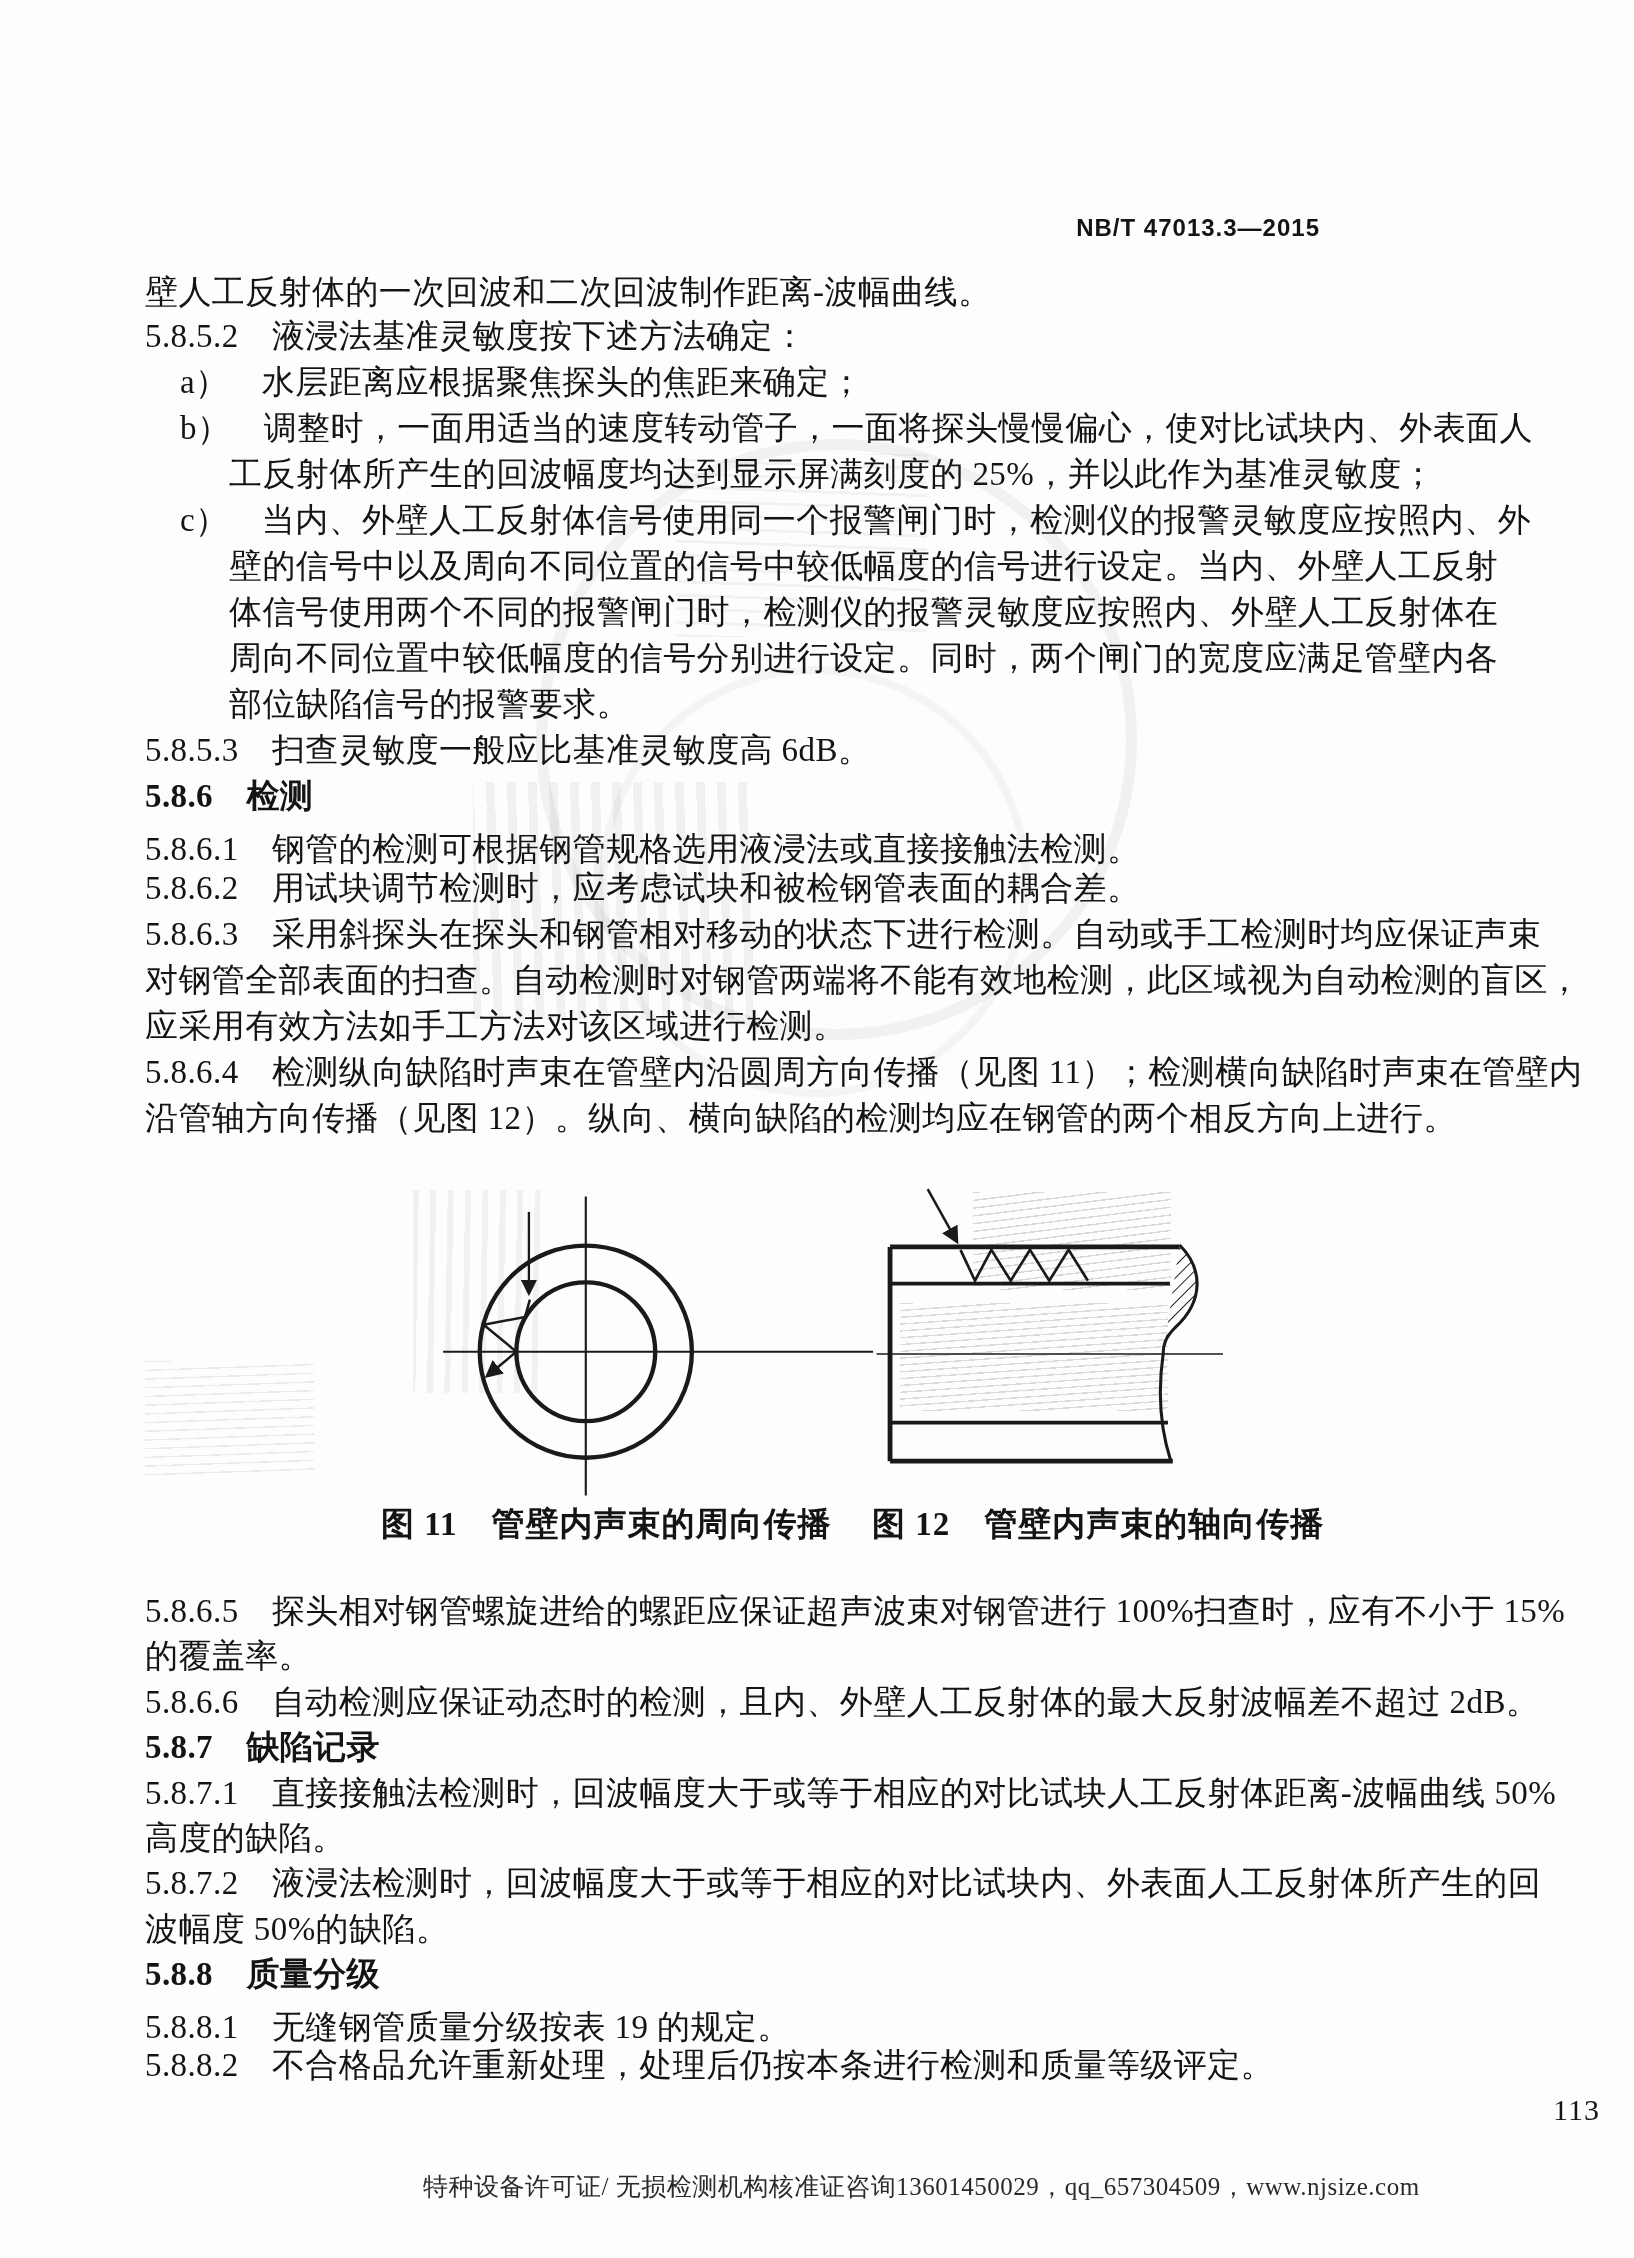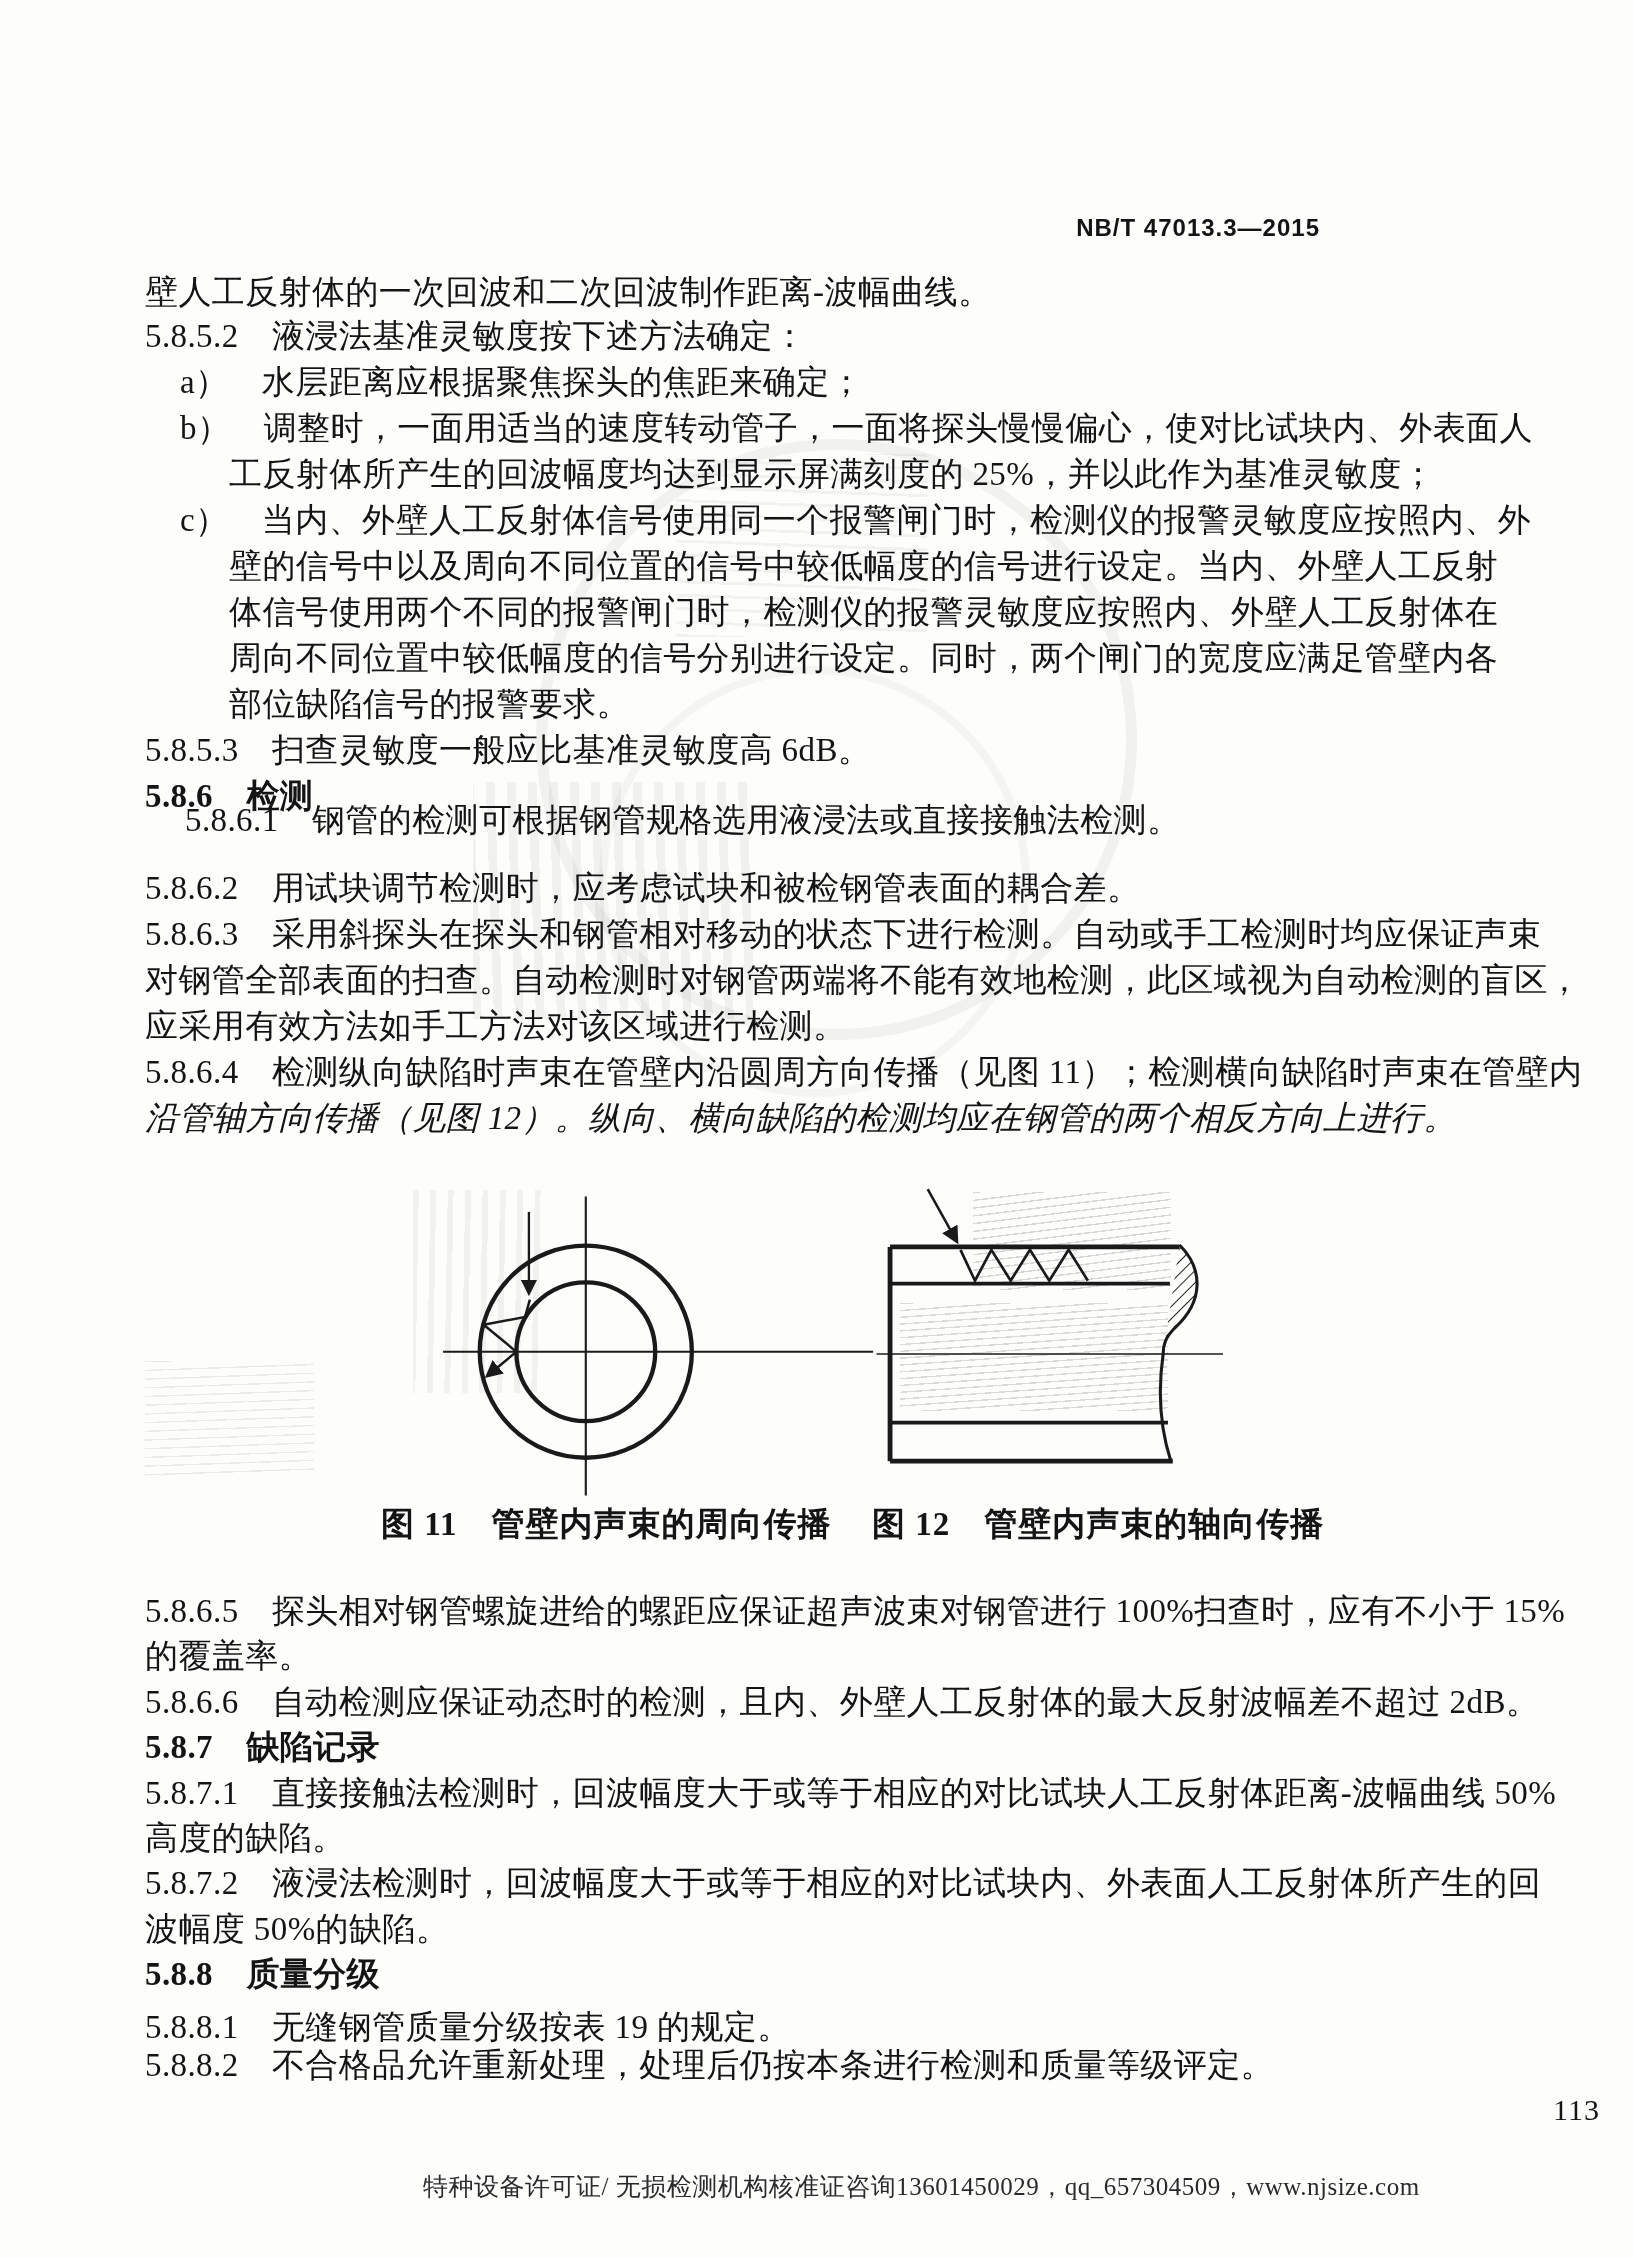--- a/index.html
+++ b/index.html
@@ -105,27 +105,27 @@
       <div class="line indent-item" style="top: 365px;">a）　水层距离应根据聚焦探头的焦距来确定；</div>
       <div class="line indent-item" style="top: 411px;">b）　调整时，一面用适当的速度转动管子，一面将探头慢慢偏心，使对比试块内、外表面人</div>
       <div class="line indent-hang" style="top: 457px;">工反射体所产生的回波幅度均达到显示屏满刻度的 25%，并以此作为基准灵敏度；</div>
       <div class="line indent-item" style="top: 503px;">c）　当内、外壁人工反射体信号使用同一个报警闸门时，检测仪的报警灵敏度应按照内、外</div>
       <div class="line indent-hang" style="top: 549px;">壁的信号中以及周向不同位置的信号中较低幅度的信号进行设定。当内、外壁人工反射</div>
       <div class="line indent-hang" style="top: 595px;">体信号使用两个不同的报警闸门时，检测仪的报警灵敏度应按照内、外壁人工反射体在</div>
       <div class="line indent-hang" style="top: 641px;">周向不同位置中较低幅度的信号分别进行设定。同时，两个闸门的宽度应满足管壁内各</div>
       <div class="line indent-hang" style="top: 687px;">部位缺陷信号的报警要求。</div>
       <div class="line indent-flush" style="top: 733px;">5.8.5.3　扫查灵敏度一般应比基准灵敏度高 6dB。</div>
       <div class="line indent-flush bold" style="top: 779px;">5.8.6　检测</div>
-      <div class="line indent-flush" style="top: 803px; margin-left: 40px;">5.8.6.1　钢管的检测可根据钢管规格选用液浸法或直接接触法检测。</div>
+      <div class="line indent-flush" style="top: 832px;">5.8.6.1　钢管的检测可根据钢管规格选用液浸法或直接接触法检测。</div>
       <div class="line indent-flush" style="top: 871px;">5.8.6.2　用试块调节检测时，应考虑试块和被检钢管表面的耦合差。</div>
       <div class="line indent-flush" style="top: 917px;">5.8.6.3　采用斜探头在探头和钢管相对移动的状态下进行检测。自动或手工检测时均应保证声束</div>
       <div class="line indent-flush" style="top: 963px;">对钢管全部表面的扫查。自动检测时对钢管两端将不能有效地检测，此区域视为自动检测的盲区，</div>
       <div class="line indent-flush" style="top: 1009px;">应采用有效方法如手工方法对该区域进行检测。</div>
       <div class="line indent-flush" style="top: 1055px;">5.8.6.4　检测纵向缺陷时声束在管壁内沿圆周方向传播（见图 11）；检测横向缺陷时声束在管壁内</div>
-      <div class="line indent-flush" style="top: 1101px; font-style: italic;">沿管轴方向传播（见图 12）。纵向、横向缺陷的检测均应在钢管的两个相反方向上进行。</div>
+      <div class="line indent-flush" style="top: 1101px;">沿管轴方向传播（见图 12）。纵向、横向缺陷的检测均应在钢管的两个相反方向上进行。</div>
     </div>
 
   <svg id="fig11" class="fig" width="483" height="323" viewBox="0 0 500 335">
     <defs>
       <marker id="arr" viewBox="0 0 10 10" refX="8" refY="5" markerWidth="7" markerHeight="7" orient="auto-start-reverse">
         <path d="M0,0 L10,5 L0,10 z" fill="#1a1a1a"></path>
       </marker>
     </defs>
 
     <line x1="186" y1="14" x2="186" y2="324" stroke="#1a1a1a" stroke-width="2.2"></line>

